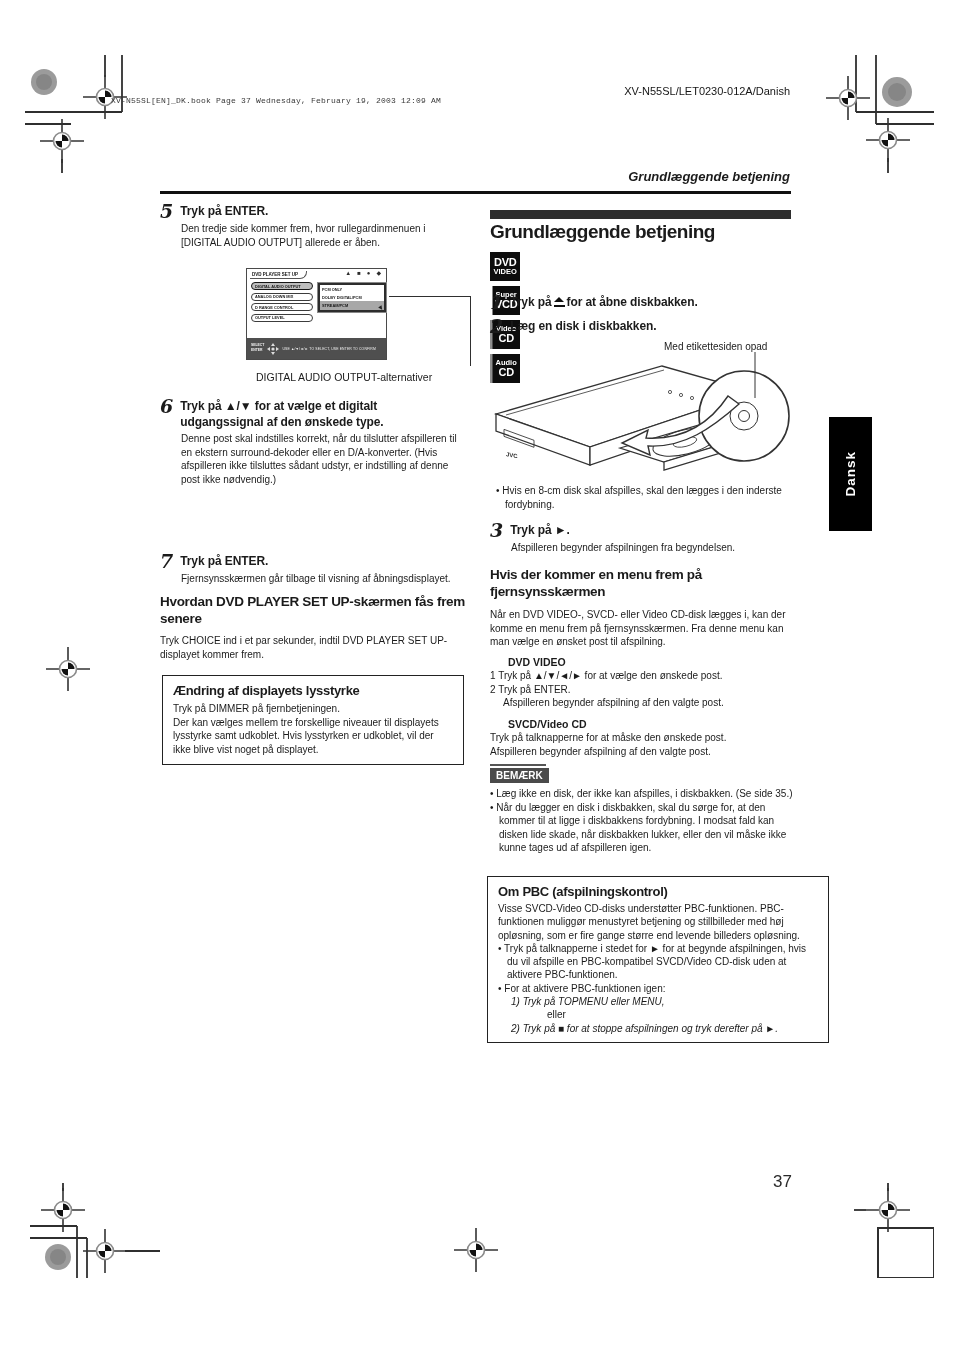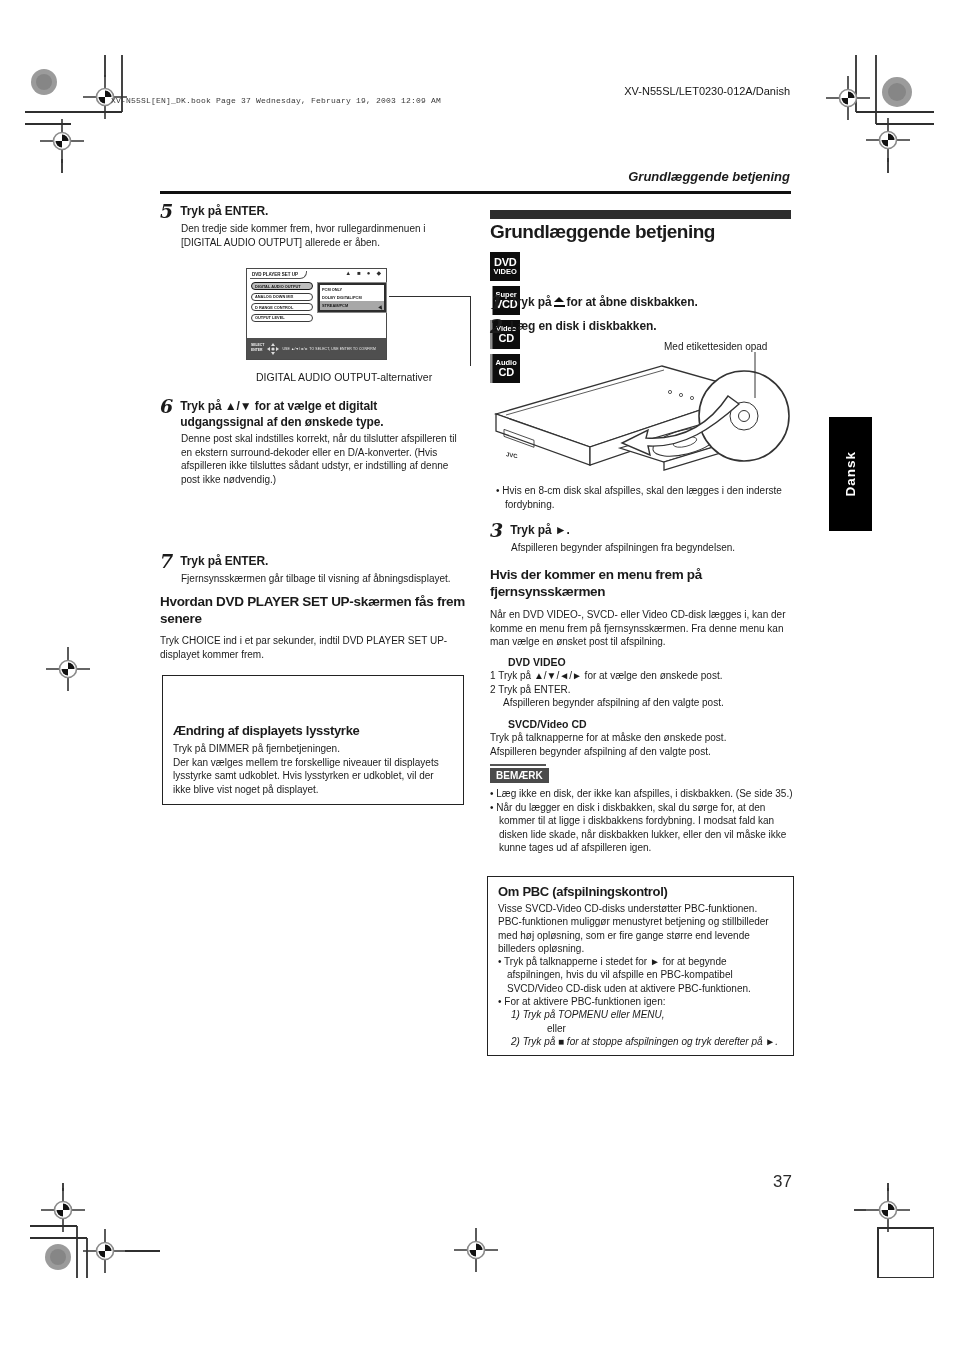--- a/index.html
+++ b/index.html
@@ -49,39 +49,39 @@
   .screen-status { height:21px; background:#4f4f4f; display:flex; align-items:center; gap:3px; padding:0 4px; box-sizing:border-box; }
   .status-left { display:flex; flex-direction:column; gap:1px; }
   .status-left span { font-size:3.4px; line-height:3.8px; font-weight:bold; color:#f2f2f2; }
   .status-hint { font-size:3.4px; color:#f2f2f2; letter-spacing:.15px; }
   .callout-h { position:absolute; left:229px; top:32px; width:81px; height:1px; background:#2f2f2f; }
   .callout-v { position:absolute; left:310px; top:32px; width:1px; height:70px; background:#2f2f2f; }
   .diagram-caption { position:absolute; left:96px; top:107px; font-size:10.5px; color:#1b1b1b; white-space:nowrap; }
 
   
   .note-box { border:1.5px solid #222; padding:7px 10px 8px 10px; box-sizing:border-box; background:#fff; }
-  .note-box .box-title { font-weight:bold; font-size:13px; letter-spacing:-.3px; margin-bottom:4px;margin-top:40px; }
+  .note-box .box-title { font-weight:bold; font-size:13px; letter-spacing:-.3px; margin-bottom:4px; }
 
   
   .col-topbar { left:490px; top:210px; width:301px; height:9px; background:#2e2e2e; }
   .col-title { left:490px; top:221px; font-size:19px; font-weight:bold; letter-spacing:-.5px; }
   .logo-row { left:490px; top:252px; display:flex; gap:5px;flex-direction:column; }
   .logo-badge { min-width:29px; height:29px; background:#0d0d0d; color:#fff; display:flex; flex-direction:column;
                 align-items:center; justify-content:center; line-height:1; padding:0 3px; box-sizing:border-box; }
   .logo-badge .t-sm { font-size:7.5px; font-weight:bold;text-align:right; }
   .logo-badge .t-lg { font-size:11px; font-weight:bold; letter-spacing:-.3px; }
   .stripe-white { box-shadow:inset 2.5px 0 0 #fff; padding-left:5px; }
   .stripe-gray  { box-shadow:inset 2.5px 0 0 #8f8f8f; padding-left:5px; }
   .eject-icon { display:inline-block; width:11px; height:10px; position:relative; margin:0 2px; vertical-align:-1px; }
   .eject-icon::before { content:""; position:absolute; left:0; top:0; border-left:5.5px solid transparent; border-right:5.5px solid transparent; border-bottom:5.5px solid #111; }
   .eject-icon::after  { content:""; position:absolute; left:0; top:7.5px; width:11px; height:2.2px; background:#111; }
   .illu-label { left:664px; top:341px; font-size:10px; }
   .divider-sm { left:490px; top:764px; width:56px; height:2px; background:#555; }
   .note-badge { left:490px; top:768px; background:#4a4a4a; color:#fff; font-size:10px; font-weight:bold; padding:1.5px 6px 2px 6px; }
-  .pbc-box { left:487px; top:876px; width:307px; border:1.5px solid #222; padding:7px 10px 7px 10px; box-sizing:border-box; background:#fff; }
+  .pbc-box { left:487px; top:876px; width:342px; border:1.5px solid #222; padding:7px 10px 7px 10px; box-sizing:border-box; background:#fff; }
   .pbc-box .box-title { font-weight:bold; font-size:13px; letter-spacing:-.3px; margin-bottom:3px; }
   .pbc-box .body-text { line-height:13.3px; }
   .pbc-sub { padding-left:13px;font-style:italic; }
   .pbc-or { padding-left:49px; }
 
   
   .dansk-tab { left:829px; top:417px; width:43px; height:114px; background:#000; display:flex; align-items:center; justify-content:center; }
   .dansk-tab span { writing-mode:vertical-rl; transform:rotate(180deg); color:#fff; font-weight:bold; font-size:13.5px; letter-spacing:1px; }
   .page-number { left:742px; top:1172px; width:50px; text-align:right; font-size:17px; color:#2a2a2a; }
   svg .regline { stroke:#2f2f2f; stroke-width:1.8; }

